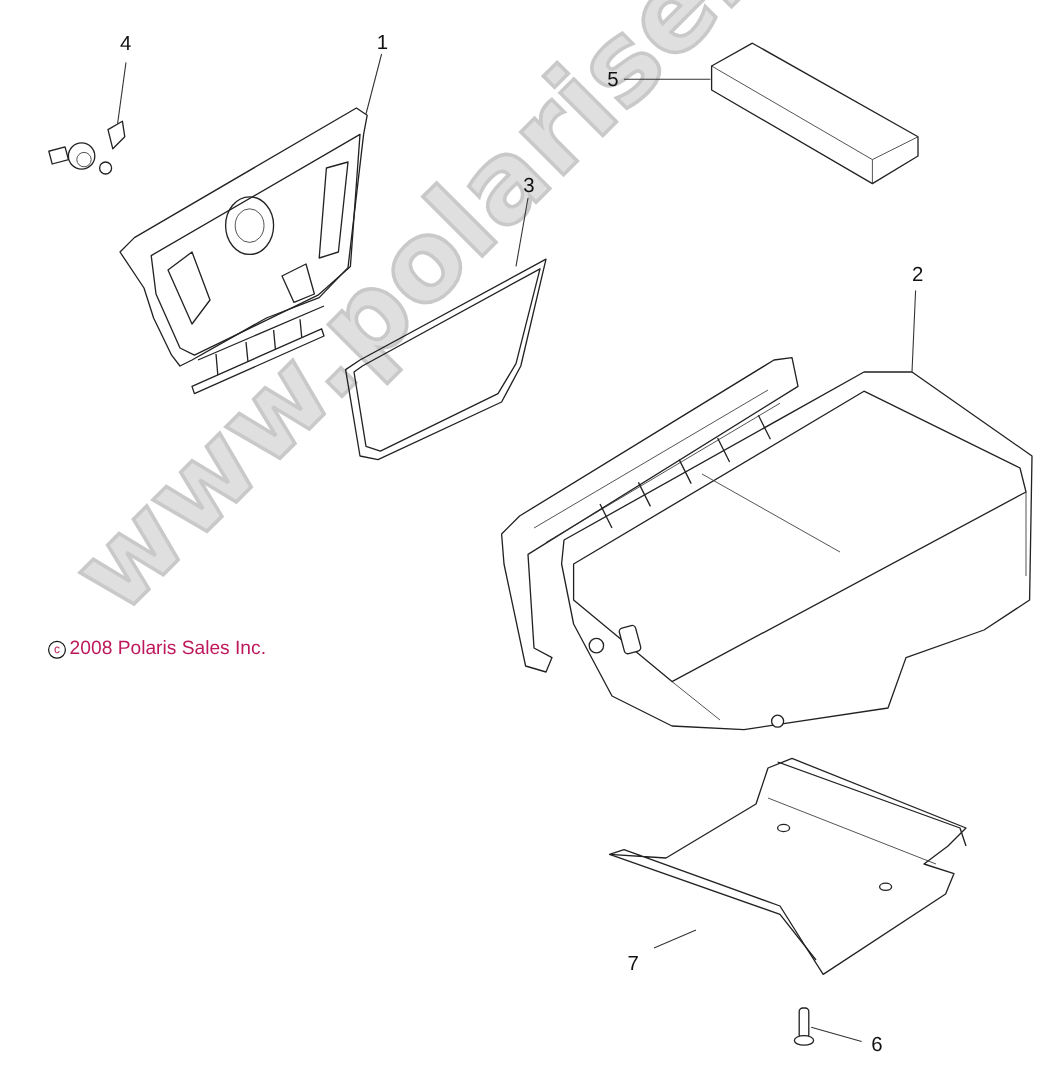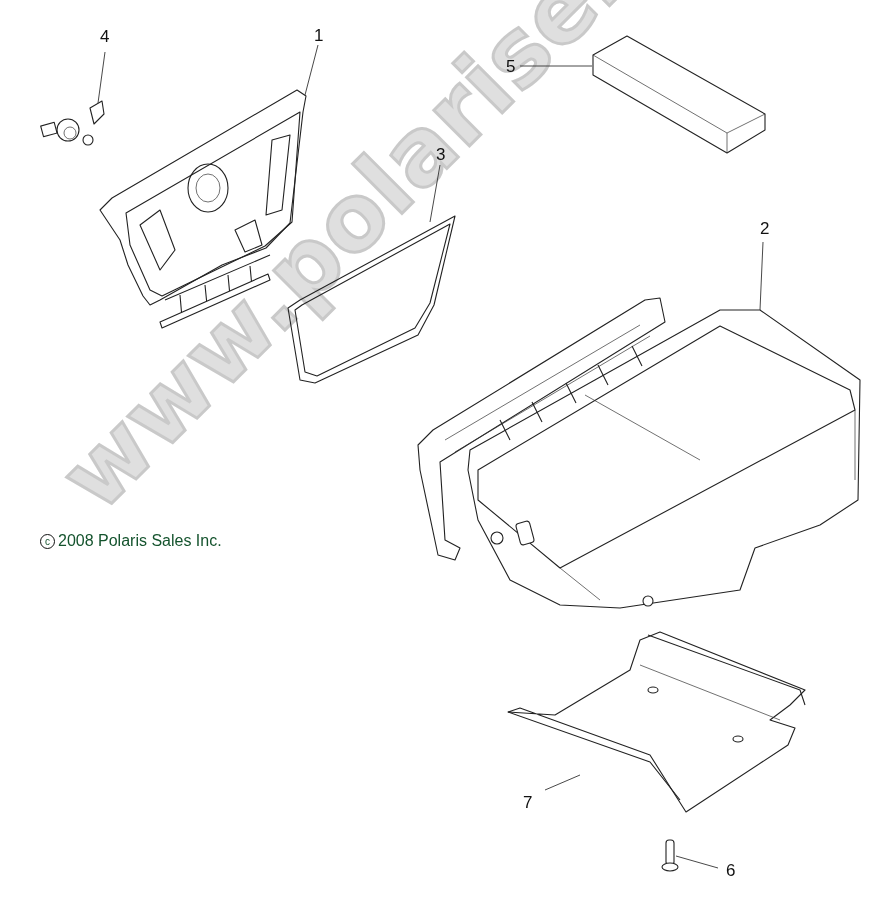--- a/index.html
+++ b/index.html
@@ -1,19 +1,19 @@
 <!DOCTYPE html>
 <html><head>
   <meta charset="utf-8">
   <style>
     html, body { margin: 0; padding: 0; background: #ffffff; }
     body { width: 885px; height: 908px; position: relative; overflow: hidden; font-family: "Liberation Sans", sans-serif; }
     #canvas { position: absolute; left: 0; top: 0; width: 885px; height: 908px; }
     .callout { position: absolute; font-size: 17px; color: #111; line-height: 1; }
-    .copyright { position: absolute; left: 40px; top: 532px; font-size: 16px; color: #14532d; white-space: nowrap; }
+    .copyright { position: absolute; left: 40px; top: 532px; font-size: 16px; color: #be185d; white-space: nowrap; }
     .copyright .c-sym { display: inline-block; width: 13px; height: 13px; border: 1px solid #111; border-radius: 50%; font-size: 10px; line-height: 13px; text-align: center; margin-right: 3px; vertical-align: 1px; }
     .watermark {
       position: absolute; left: 40px; top: 455px;
       font-family: "DejaVu Sans", sans-serif; font-weight: bold; font-size: 92px;
       color: #dcdcdc; -webkit-text-stroke: 3px #c4c4c4;
       transform-origin: 0 0; transform: rotate(-45deg);
       white-space: nowrap; letter-spacing: 1px; opacity: 0.9;
     }
     svg .ln { fill: none; stroke: #222; stroke-width: 1.1; stroke-linejoin: round; }
     svg .thin { fill: none; stroke: #333; stroke-width: 0.7; }

